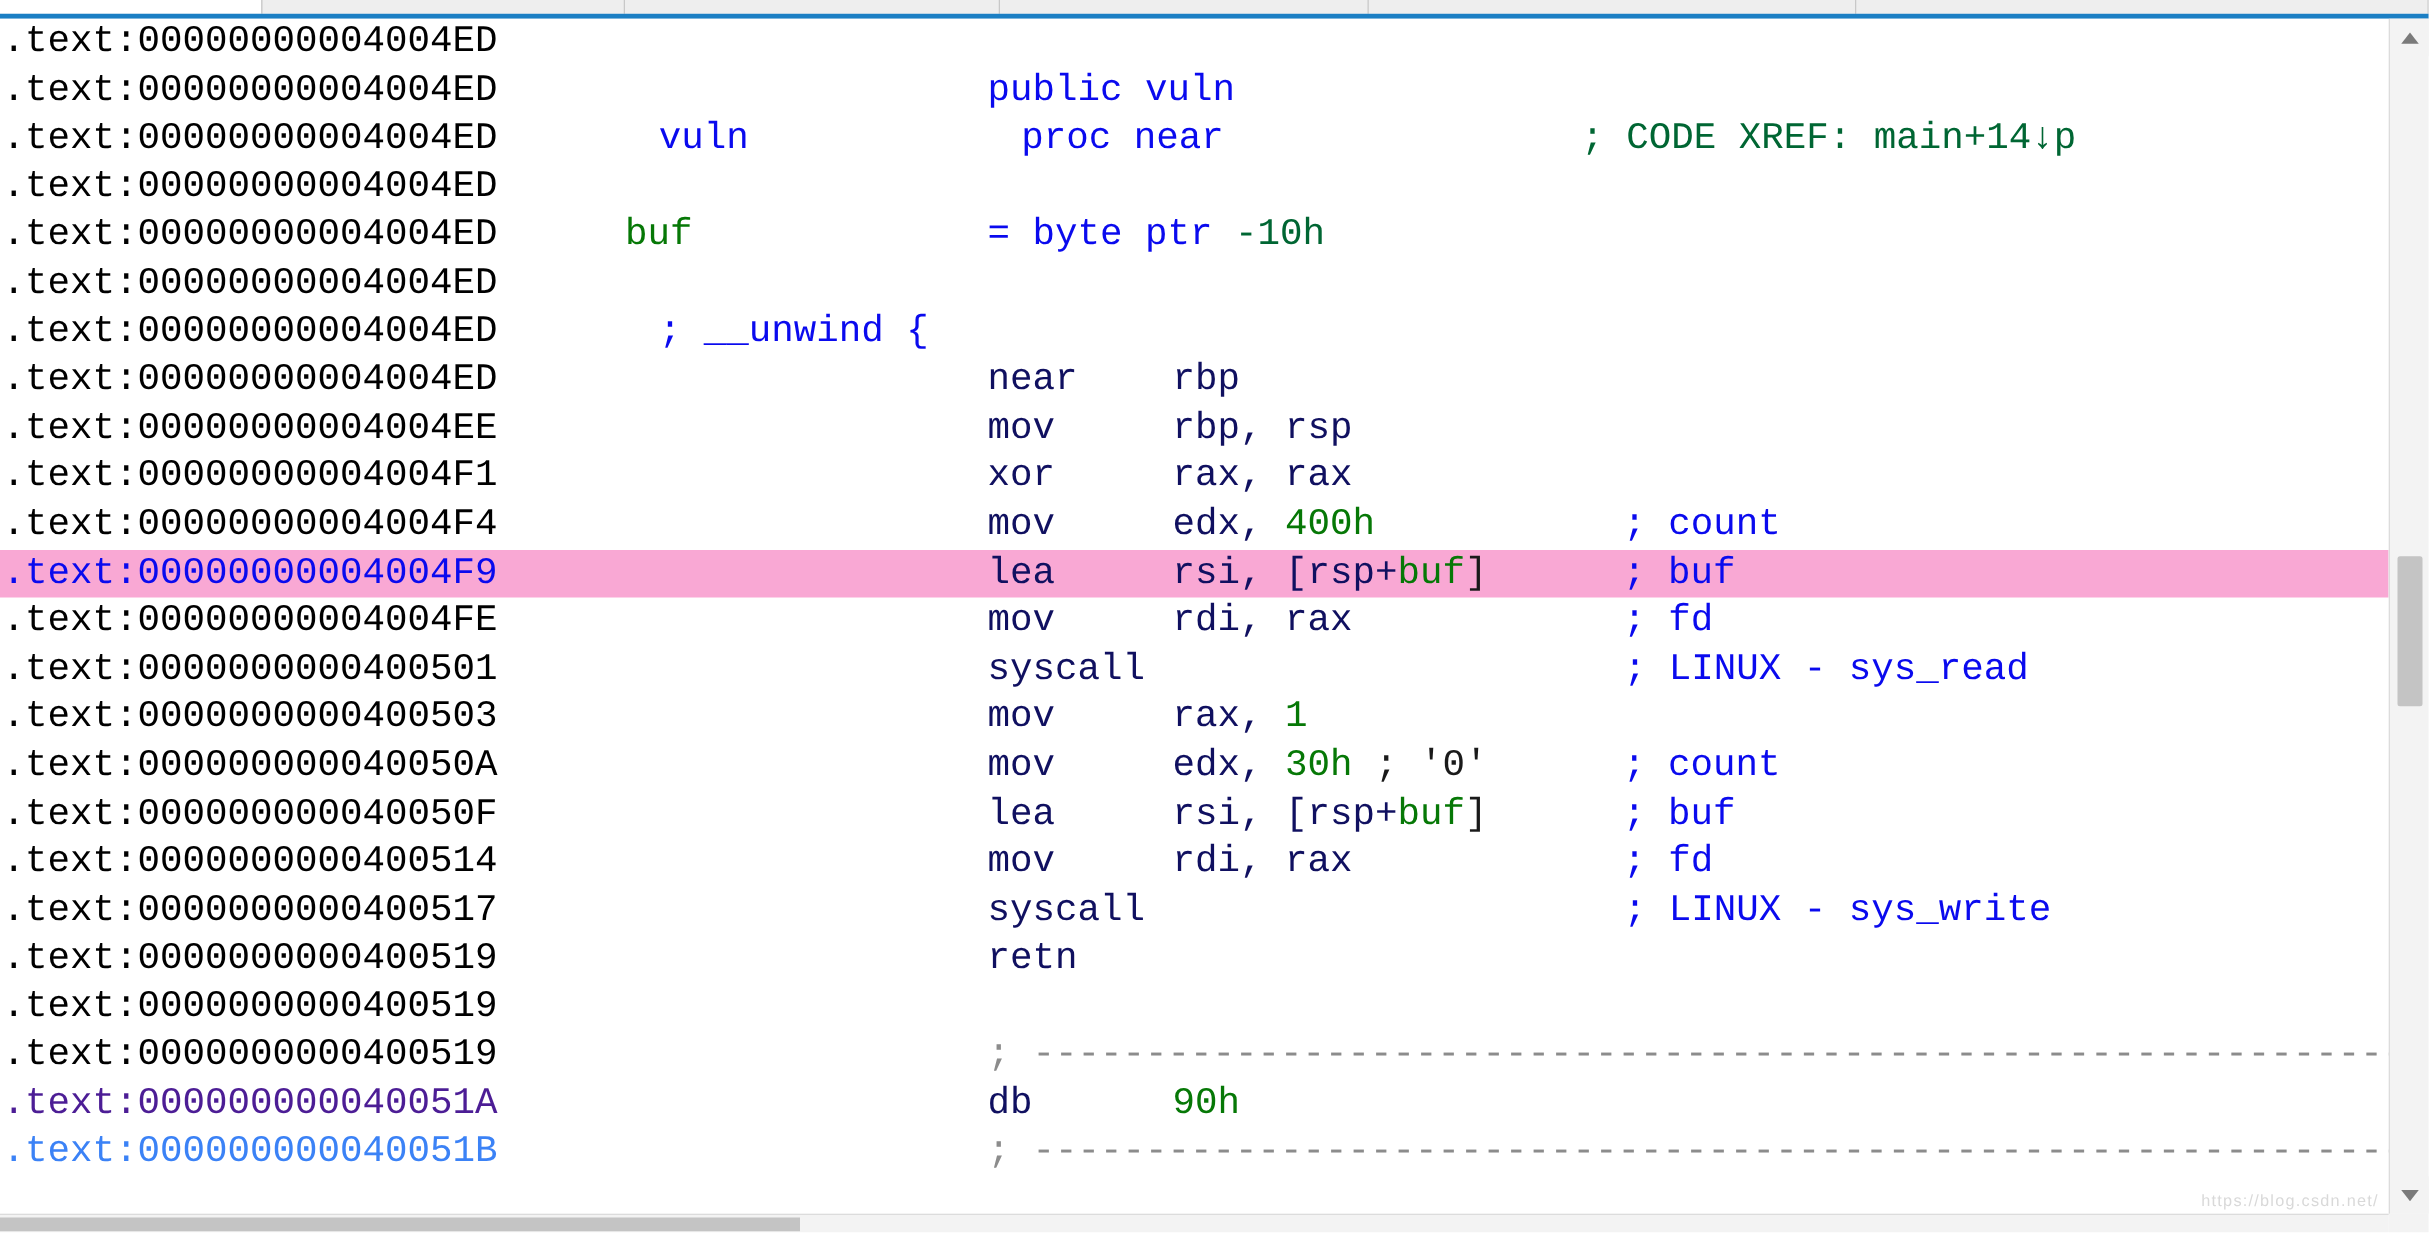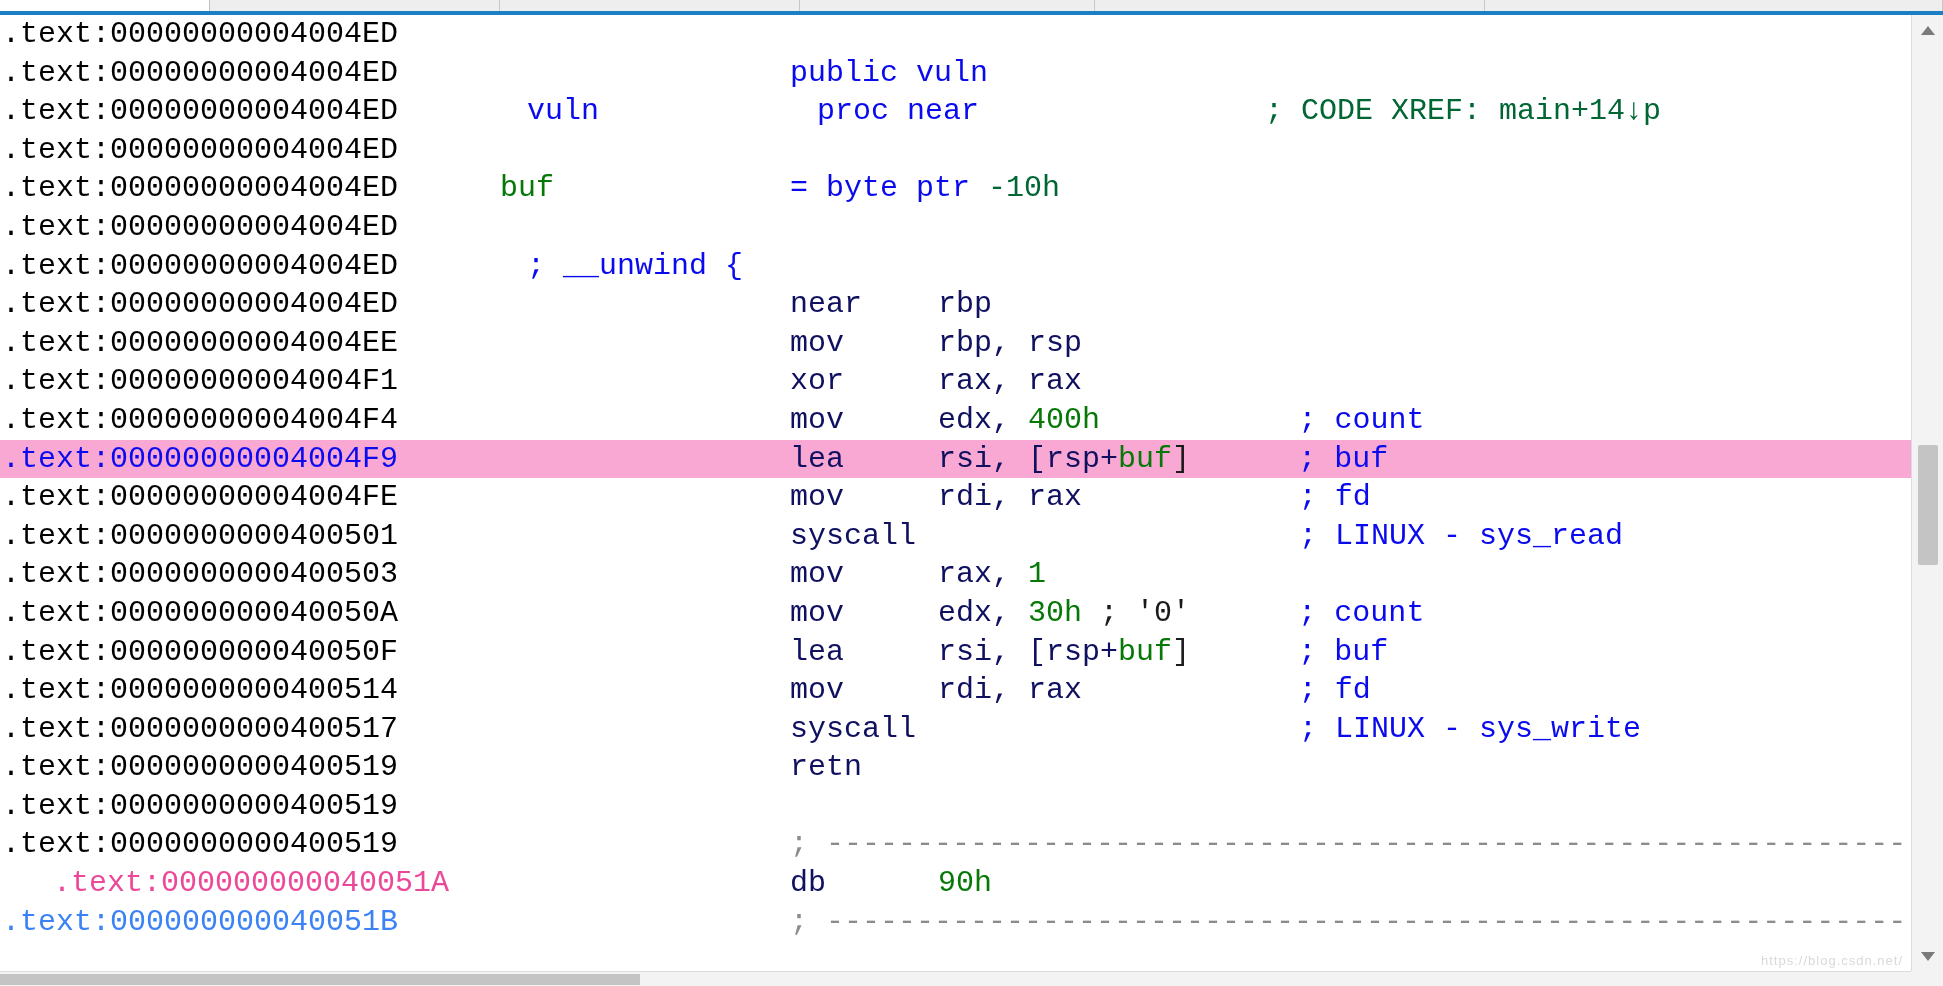--- a/index.html
+++ b/index.html
@@ -62,21 +62,21 @@
   }
   .line.highlight { background: #f9a8d4; }
 
   .addr {
     display: inline-block;
     width: 500px;
     padding-left: 2px;
     color: #000000;
   }
   .addr.sel   { color: #0a0aee; }
-  .addr.gray  { color: #ec4899; text-align: center; }
+  .addr.gray  { color: #4c1d95; }
   .addr.dkred { color: #3b82f6; }
 
   .label {
     display: inline-block;
     width: 290px;
   }
   .label.name  { color: #0a0aee; margin-left: 27px; }
   .label.local { color: #067806; }
 
   .mnem {

